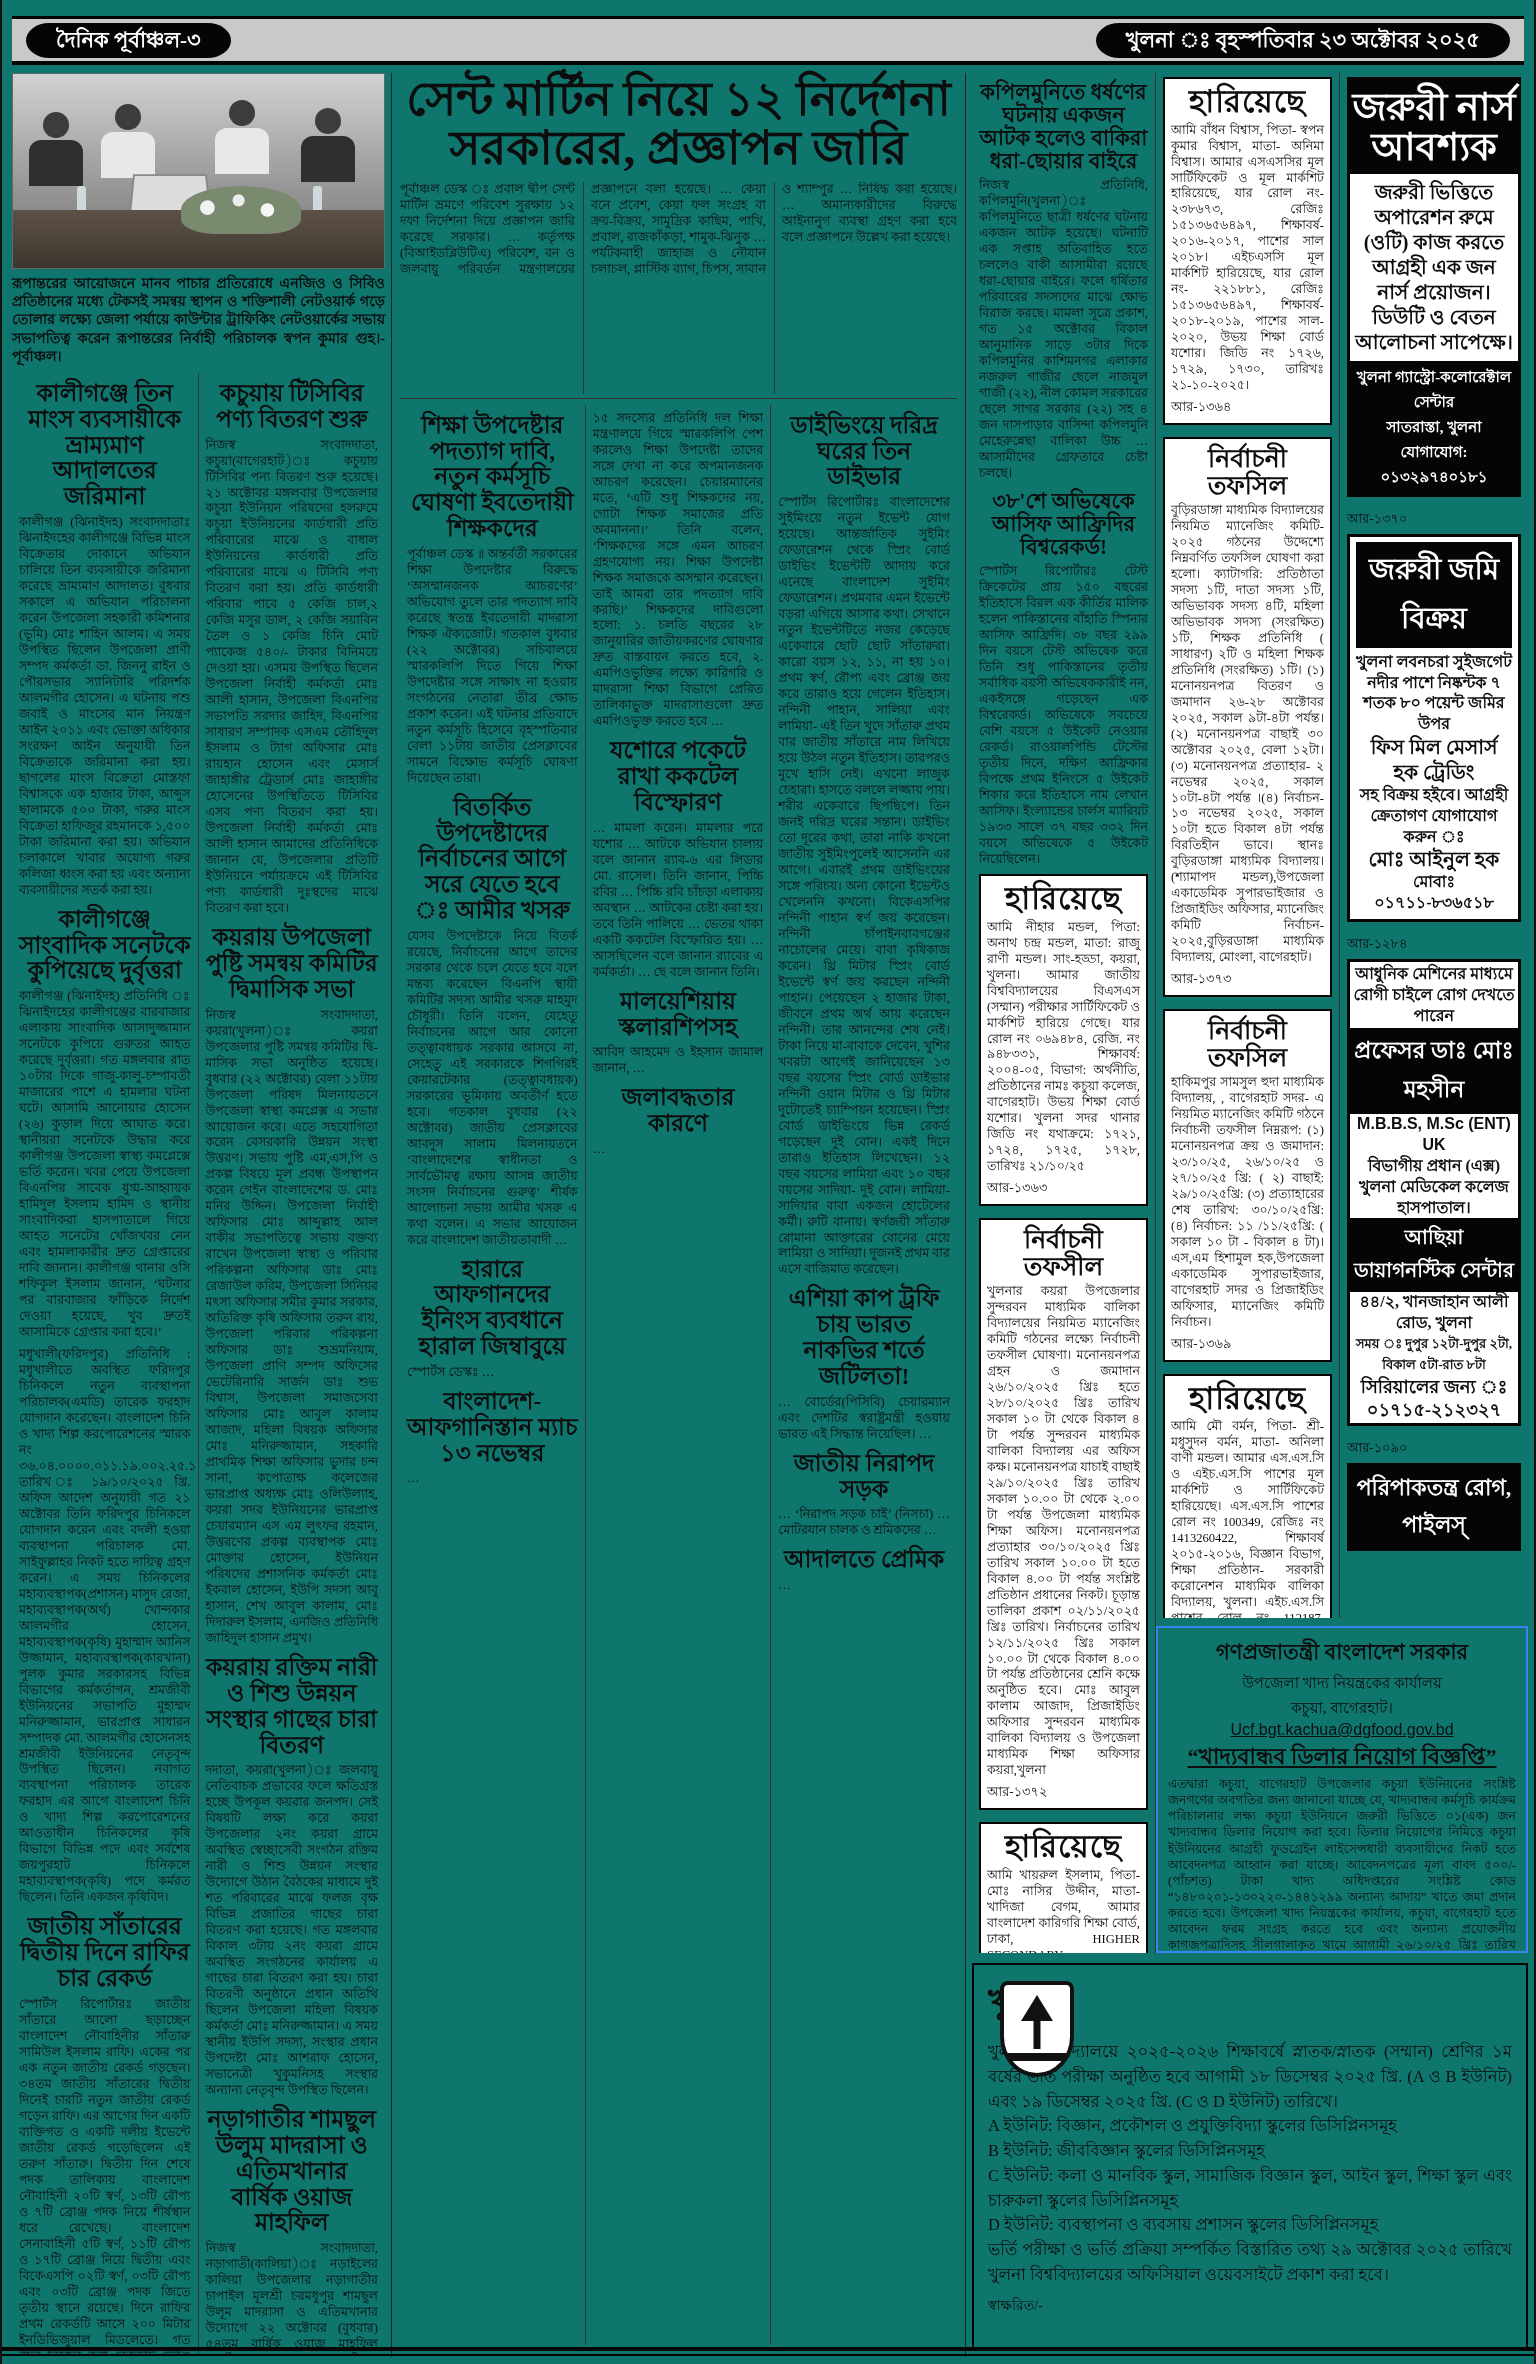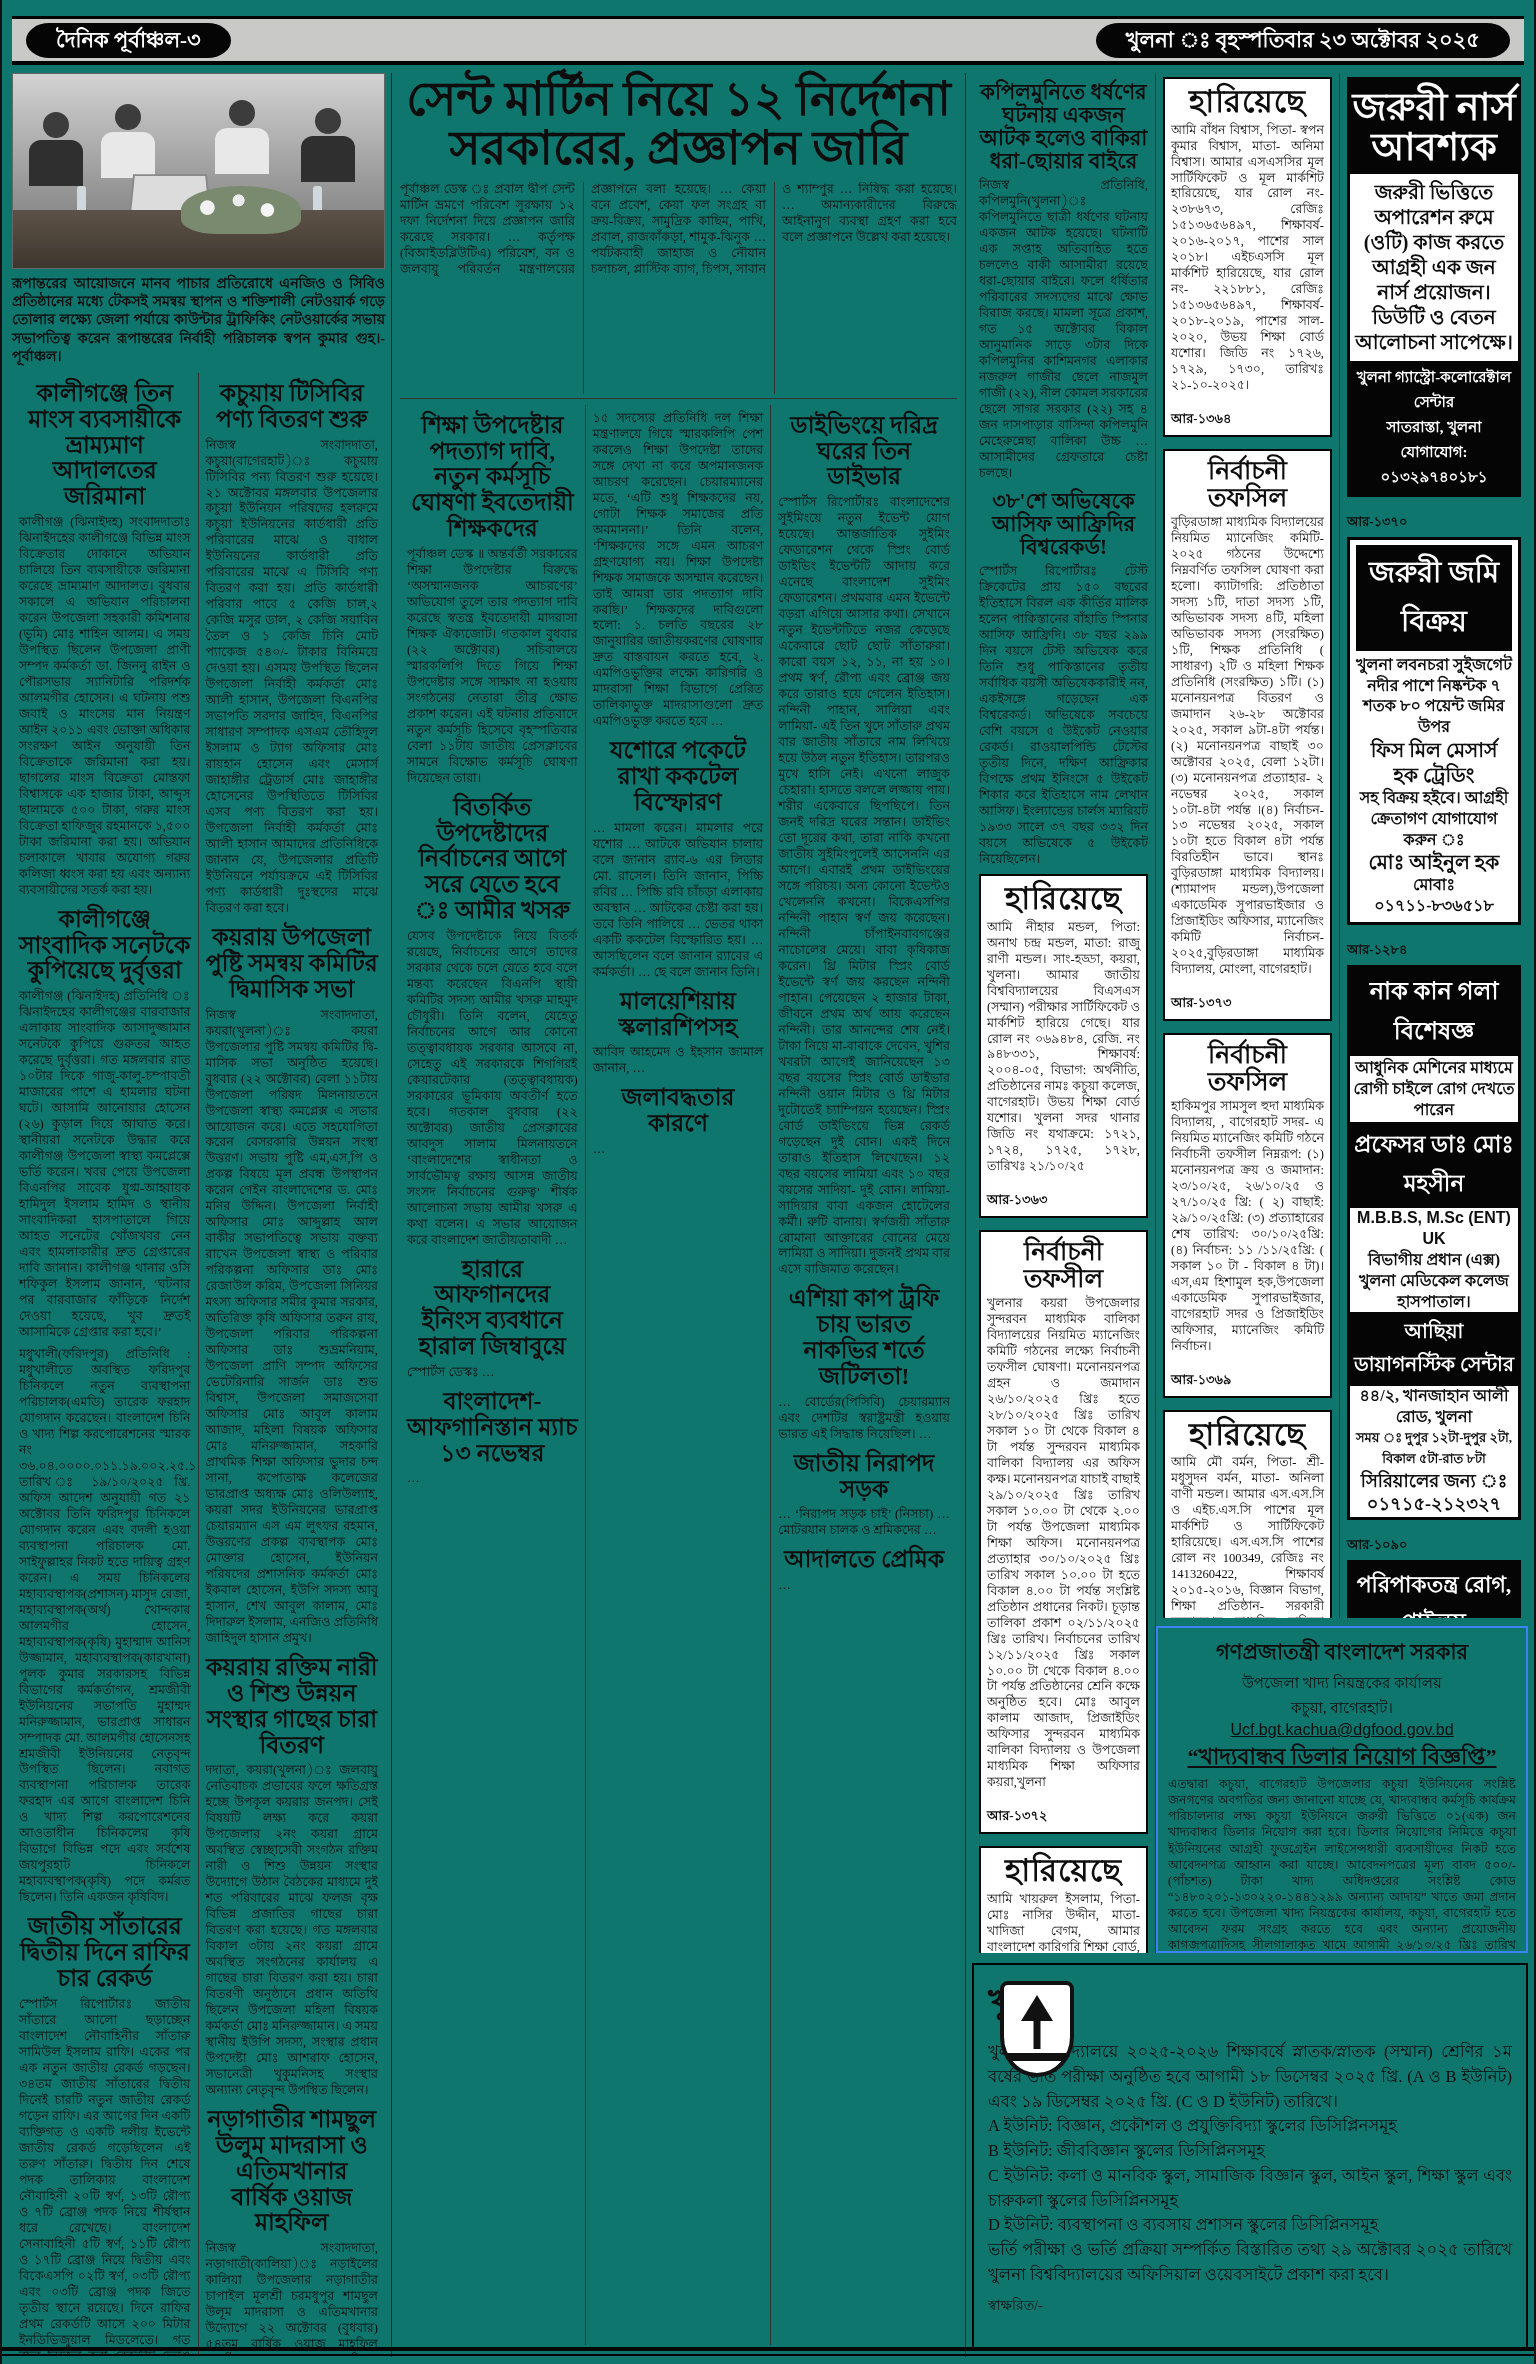--- a/index.html
+++ b/index.html
@@ -41,21 +41,21 @@
   
   .main-hl{font-weight:bold;text-align:center;font-size:47px;line-height:1.05;margin:2px 0 8px;}
   .main-bd{column-count:3;column-gap:16px;column-rule:1px solid #333;height:212px;overflow:hidden;
            font-size:12.6px;line-height:1.27;text-align:justify;margin-bottom:6px;border-bottom:1px solid #333;padding-bottom:4px;}
   .cols3{display:flex;height:1940px;}
   .cols3 .ncol{width:33.33%;}
   
   .adbox{border:2px solid #050505;padding:5px 6px;margin:4px 0 12px;background:#fff;}
   .adhead{font-weight:bold;text-align:center;font-size:31px;line-height:1.05;margin:2px 0 4px;letter-spacing:1px;}
   .adhead.sm{font-size:25px;letter-spacing:0;}
-  .ref{font-weight:bold;font-size:13px;margin-top:15px;}
+  .ref{font-weight:normal;font-size:13px;margin-top:3px;}
   .inv{background:#050505;color:#fff;text-align:center;font-weight:bold;padding:4px 2px;}
   .ctr{text-align:center;}
   .b{font-weight:bold;}
   .bigline{font-size:20px;font-weight:bold;text-align:center;line-height:1.25;}
   .medline{font-size:16px;font-weight:bold;text-align:center;line-height:1.3;}
   
   .notice{grid-column:2/4;border:2px solid #3b82f6;margin-top:8px;padding:8px 10px;font-size:13px;overflow:hidden;box-sizing:border-box;position:relative;}
   .notice .nb{text-align:justify;line-height:1.3;border:1px solid #aaa;border-width:0;}
   .univ{grid-column:1/4;border:2px solid #050505;margin-top:10px;padding:10px 14px;overflow:hidden;box-sizing:border-box;position:relative;height:388px;}
   .univ-title{font-weight:bold;font-size:40px;text-align:center;line-height:1.1;}
@@ -274,21 +274,20 @@
           <div class="inv" style="font-size:29px;">জরুরী জমি বিক্রয়</div>
           <div class="medline" style="margin-top:4px;">খুলনা লবনচরা সুইজগেট নদীর পাশে নিষ্কন্টক ৭ শতক ৮০ পয়েন্ট জমির উপর</div>
           <div class="bigline">ফিস মিল মেসার্স হক ট্রেডিং</div>
           <div class="medline">সহ বিক্রয় হইবে। আগ্রহী ক্রেতাগণ যোগাযোগ করুন ঃ</div>
           <div class="bigline">মোঃ আইনুল হক</div>
           <div class="medline">মোবাঃ ০১৭১১-৮৩৬৫১৮</div>
         </div>
 
         <div class="ref">আর-১২৮৪</div>
         <div class="adbox" style="border-width:3px;padding:0;">
-          <div class="inv" style="font-size:24px;">নাক কান গলা বিশেষজ্ঞ</div>
           <div class="medline" style="padding:2px 3px;">আধুনিক মেশিনের মাধ্যমে রোগী চাইলে রোগ দেখতে পারেন</div>
           <div class="inv" style="font-size:23px;">প্রফেসর ডাঃ মোঃ মহসীন</div>
           <div class="medline" style="font-family:'Liberation Sans',sans-serif;">M.B.B.S, M.Sc (ENT) UK</div>
           <div class="medline">বিভাগীয় প্রধান (এক্স)</div>
           <div class="medline">খুলনা মেডিকেল কলেজ হাসপাতাল।</div>
           <div class="inv" style="font-size:20px;">আছিয়া ডায়াগনস্টিক সেন্টার</div>
           <div class="medline">৪৪/২, খানজাহান আলী রোড, খুলনা</div>
           <div class="ctr b" style="font-size:13px;">সময় ঃ দুপুর ১২টা-দুপুর ২টা, বিকাল ৫টা-রাত ৮টা</div>
           <div class="medline" style="font-size:18px;">সিরিয়ালের জন্য ঃ ০১৭১৫-২১২৩২৭</div>
         </div>

